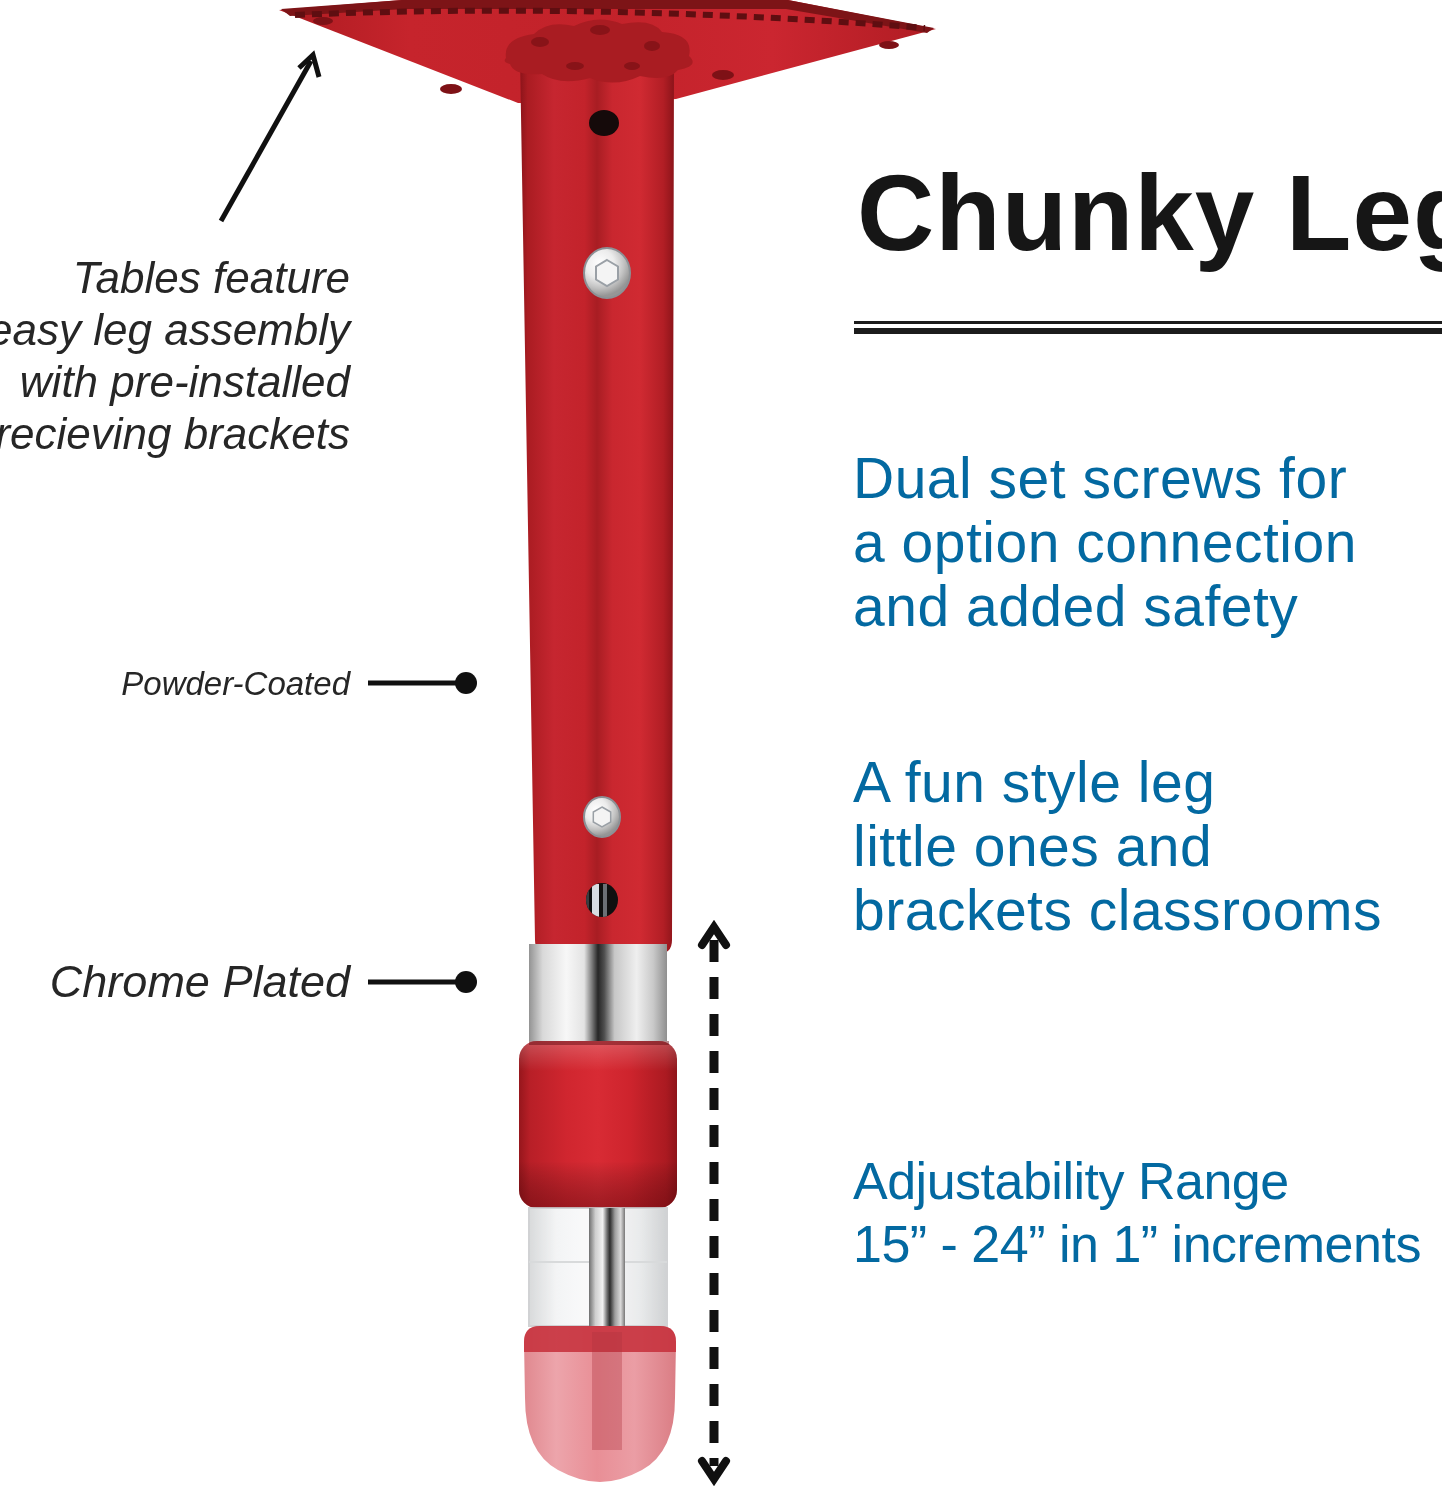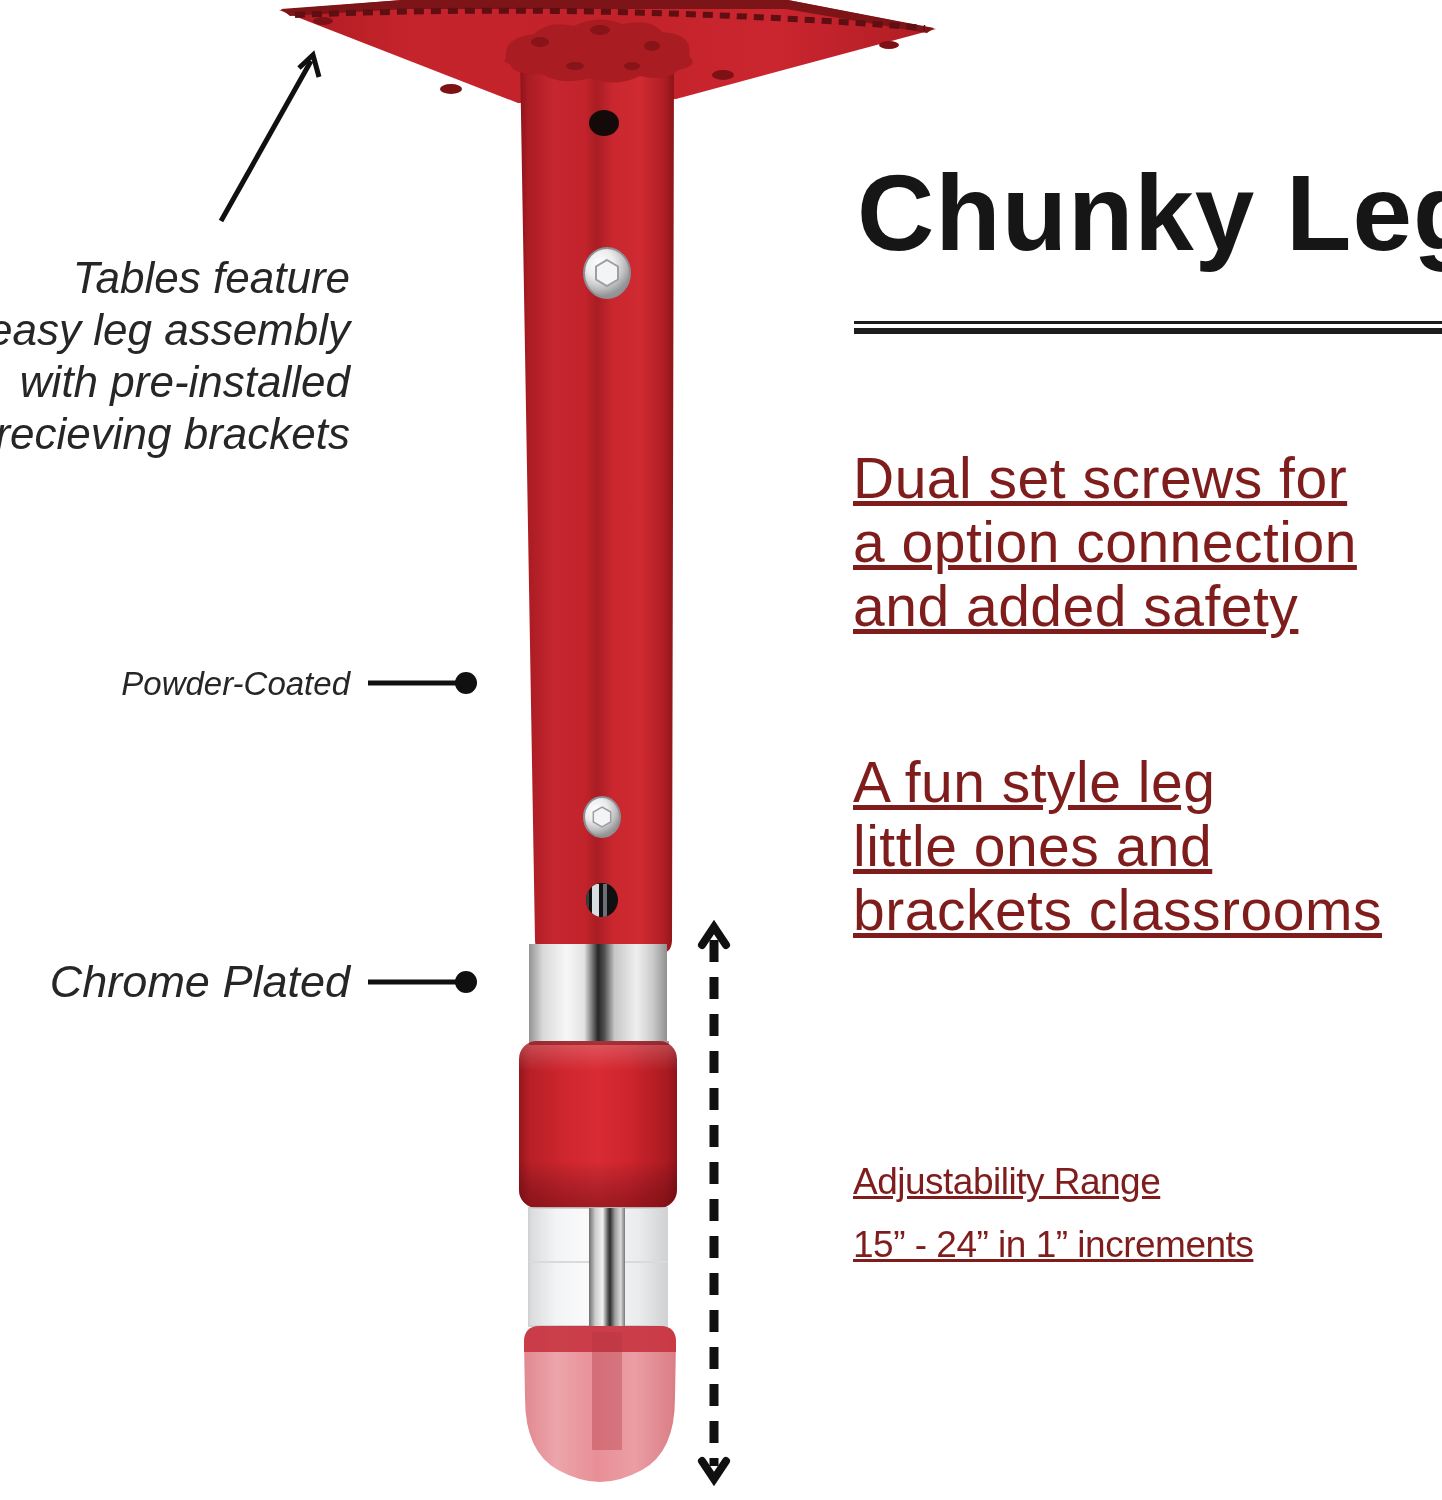--- a/index.html
+++ b/index.html
@@ -31,25 +31,25 @@
     font-size:107px;line-height:1;letter-spacing:1px;
     font-weight:700;color:#161616;white-space:nowrap;
   }
   .title-rule{position:absolute;left:854px;width:588px;background:#1c1c1c;}
   #title-rule-thin{top:321px;height:3px;}
   #title-rule-thick{top:328px;height:6px;}
 
   .feature{
     position:absolute;left:853px;
     font-size:57px;line-height:64px;letter-spacing:.5px;
-    font-weight:300;color:#7f1d1d;white-space:nowrap;text-decoration:underline;
+    font-weight:300;color:#0369a1;white-space:nowrap;
   }
   #feature-screws{top:446px;}
   #feature-style{top:750px;}
-  #feature-adjust{top:1150px;font-size:37px;line-height:63px;letter-spacing:-0.5px;}
+  #feature-adjust{top:1150px;font-size:52px;line-height:63px;letter-spacing:-0.5px;}
   .feature div{display:block;}
 </style>
 </head>
 <body style="background: rgb(255, 255, 255);">
 
 <svg id="leg-art" viewBox="0 0 1442 1500" aria-hidden="true">
   <defs>
     <linearGradient id="tubeGrad" gradientUnits="userSpaceOnUse" x1="520" y1="0" x2="674" y2="0">
       <stop offset="0" stop-color="#8c141a"></stop>
         <stop offset="0.05" stop-color="#aa1c22"></stop>

